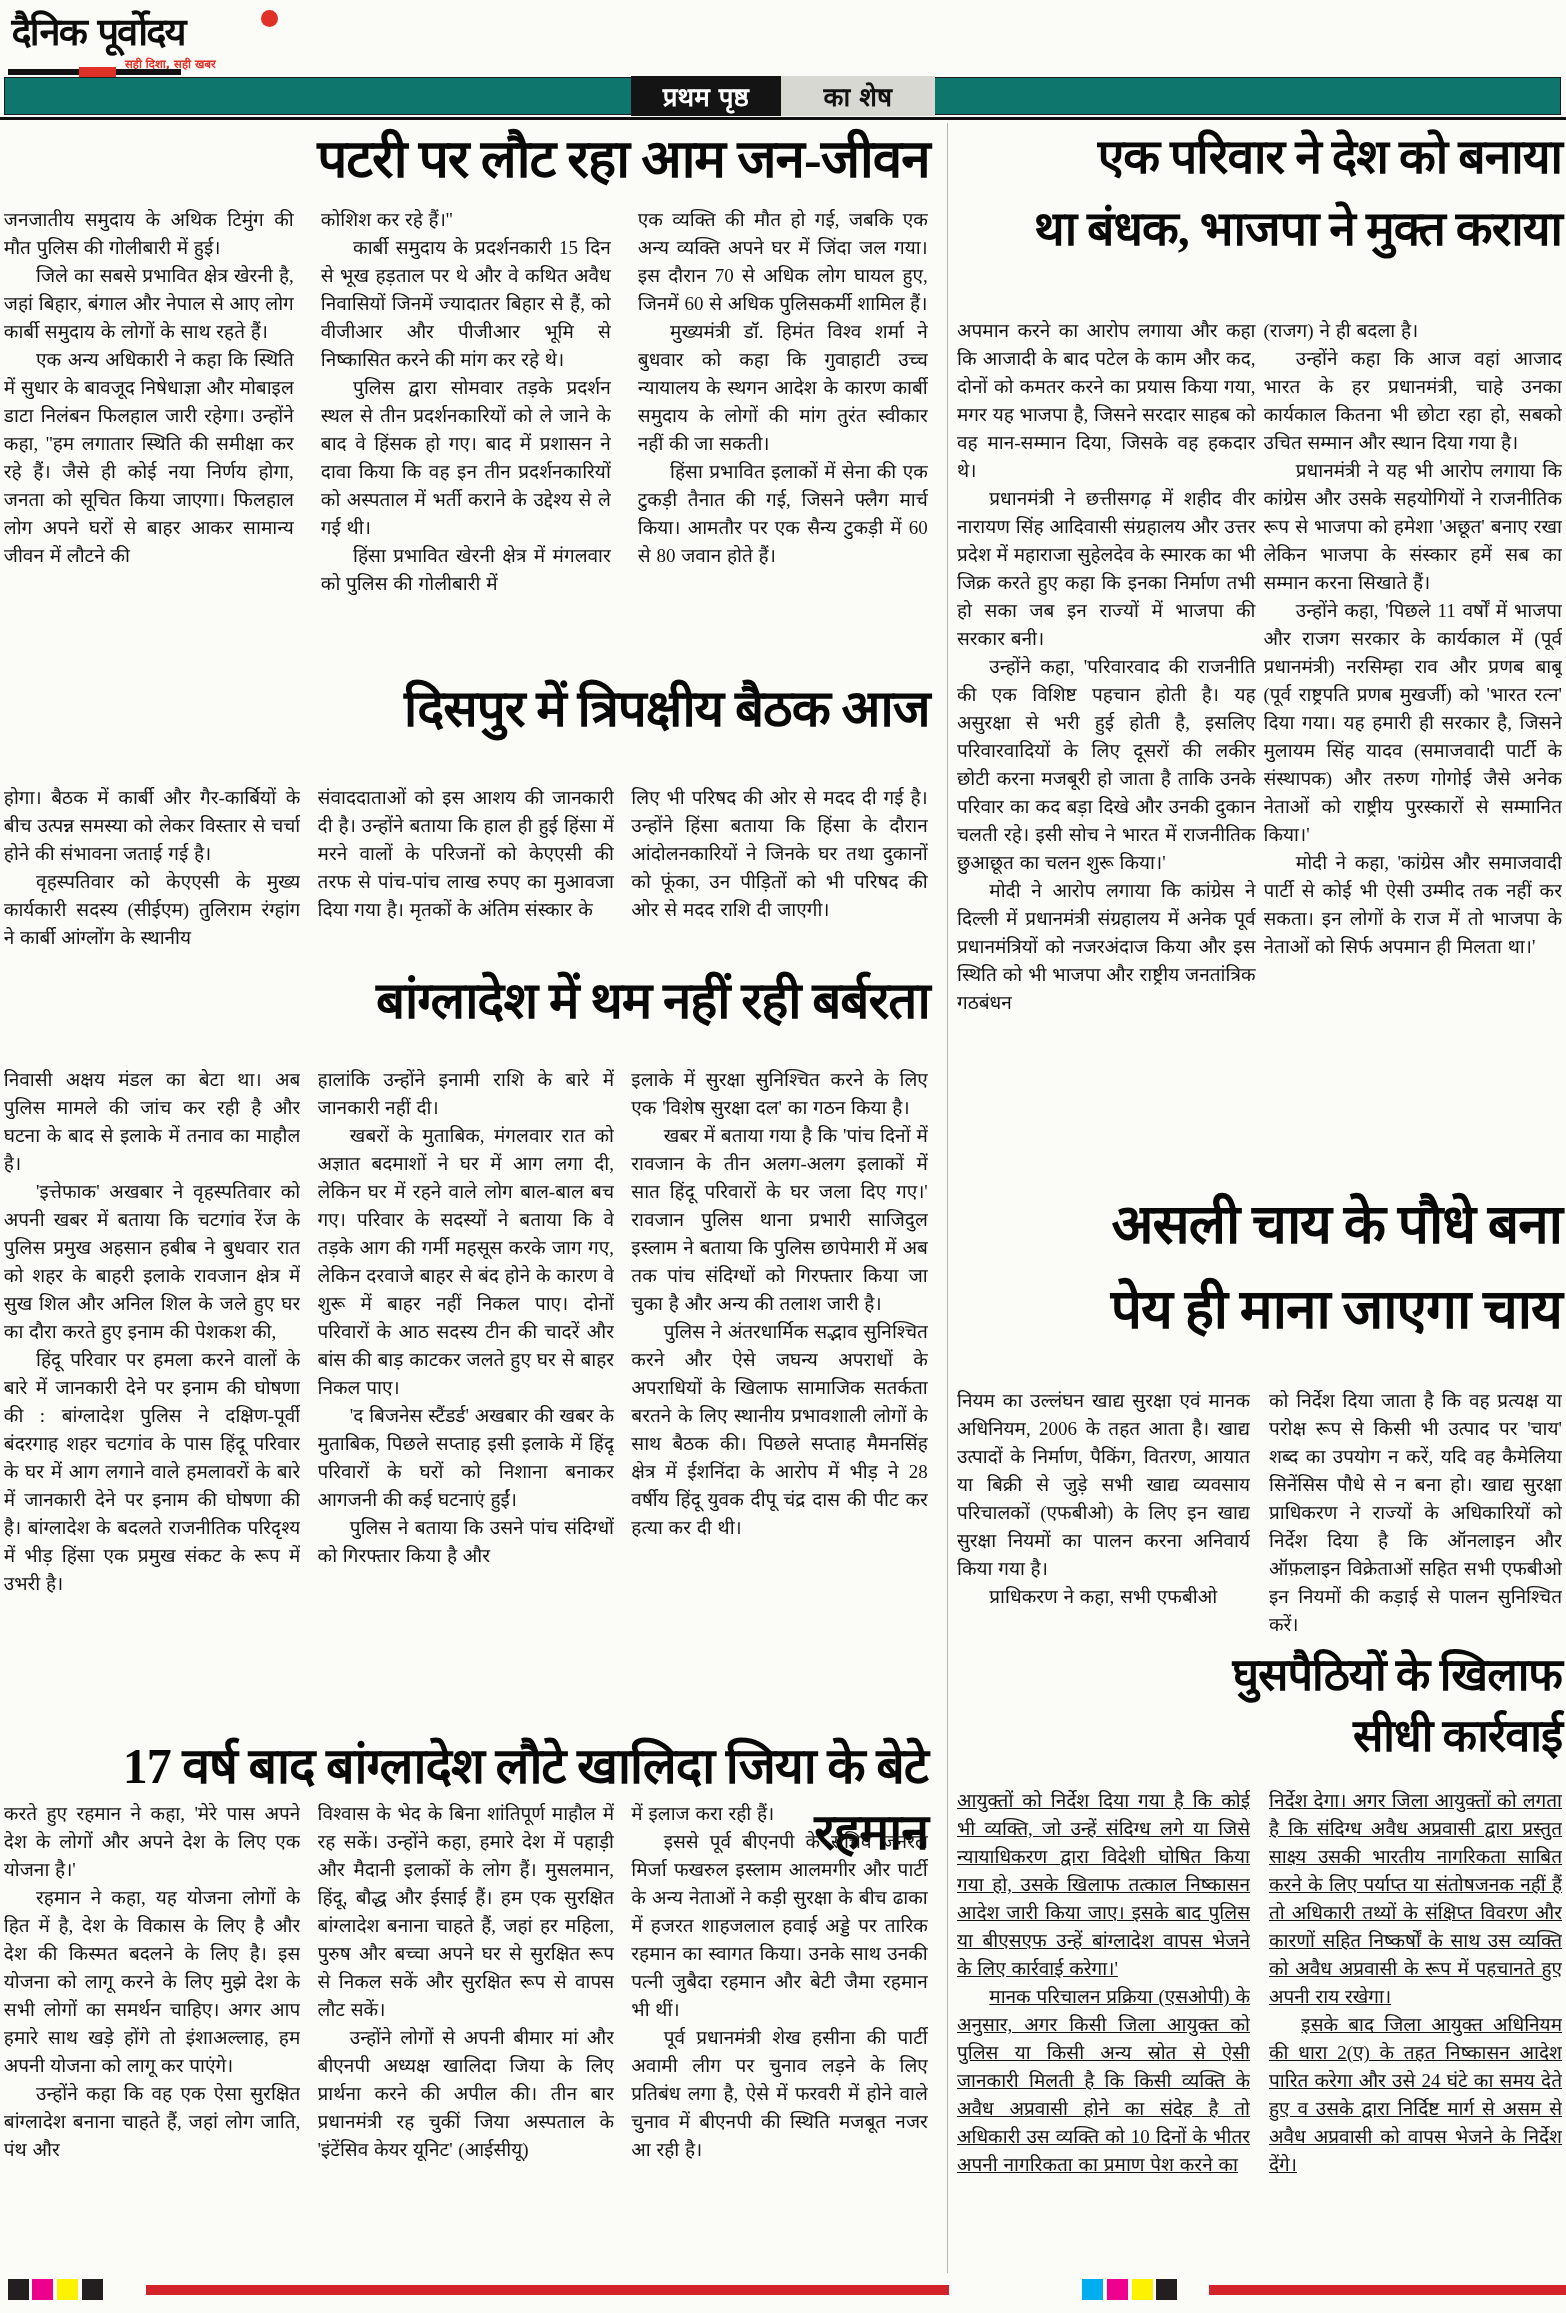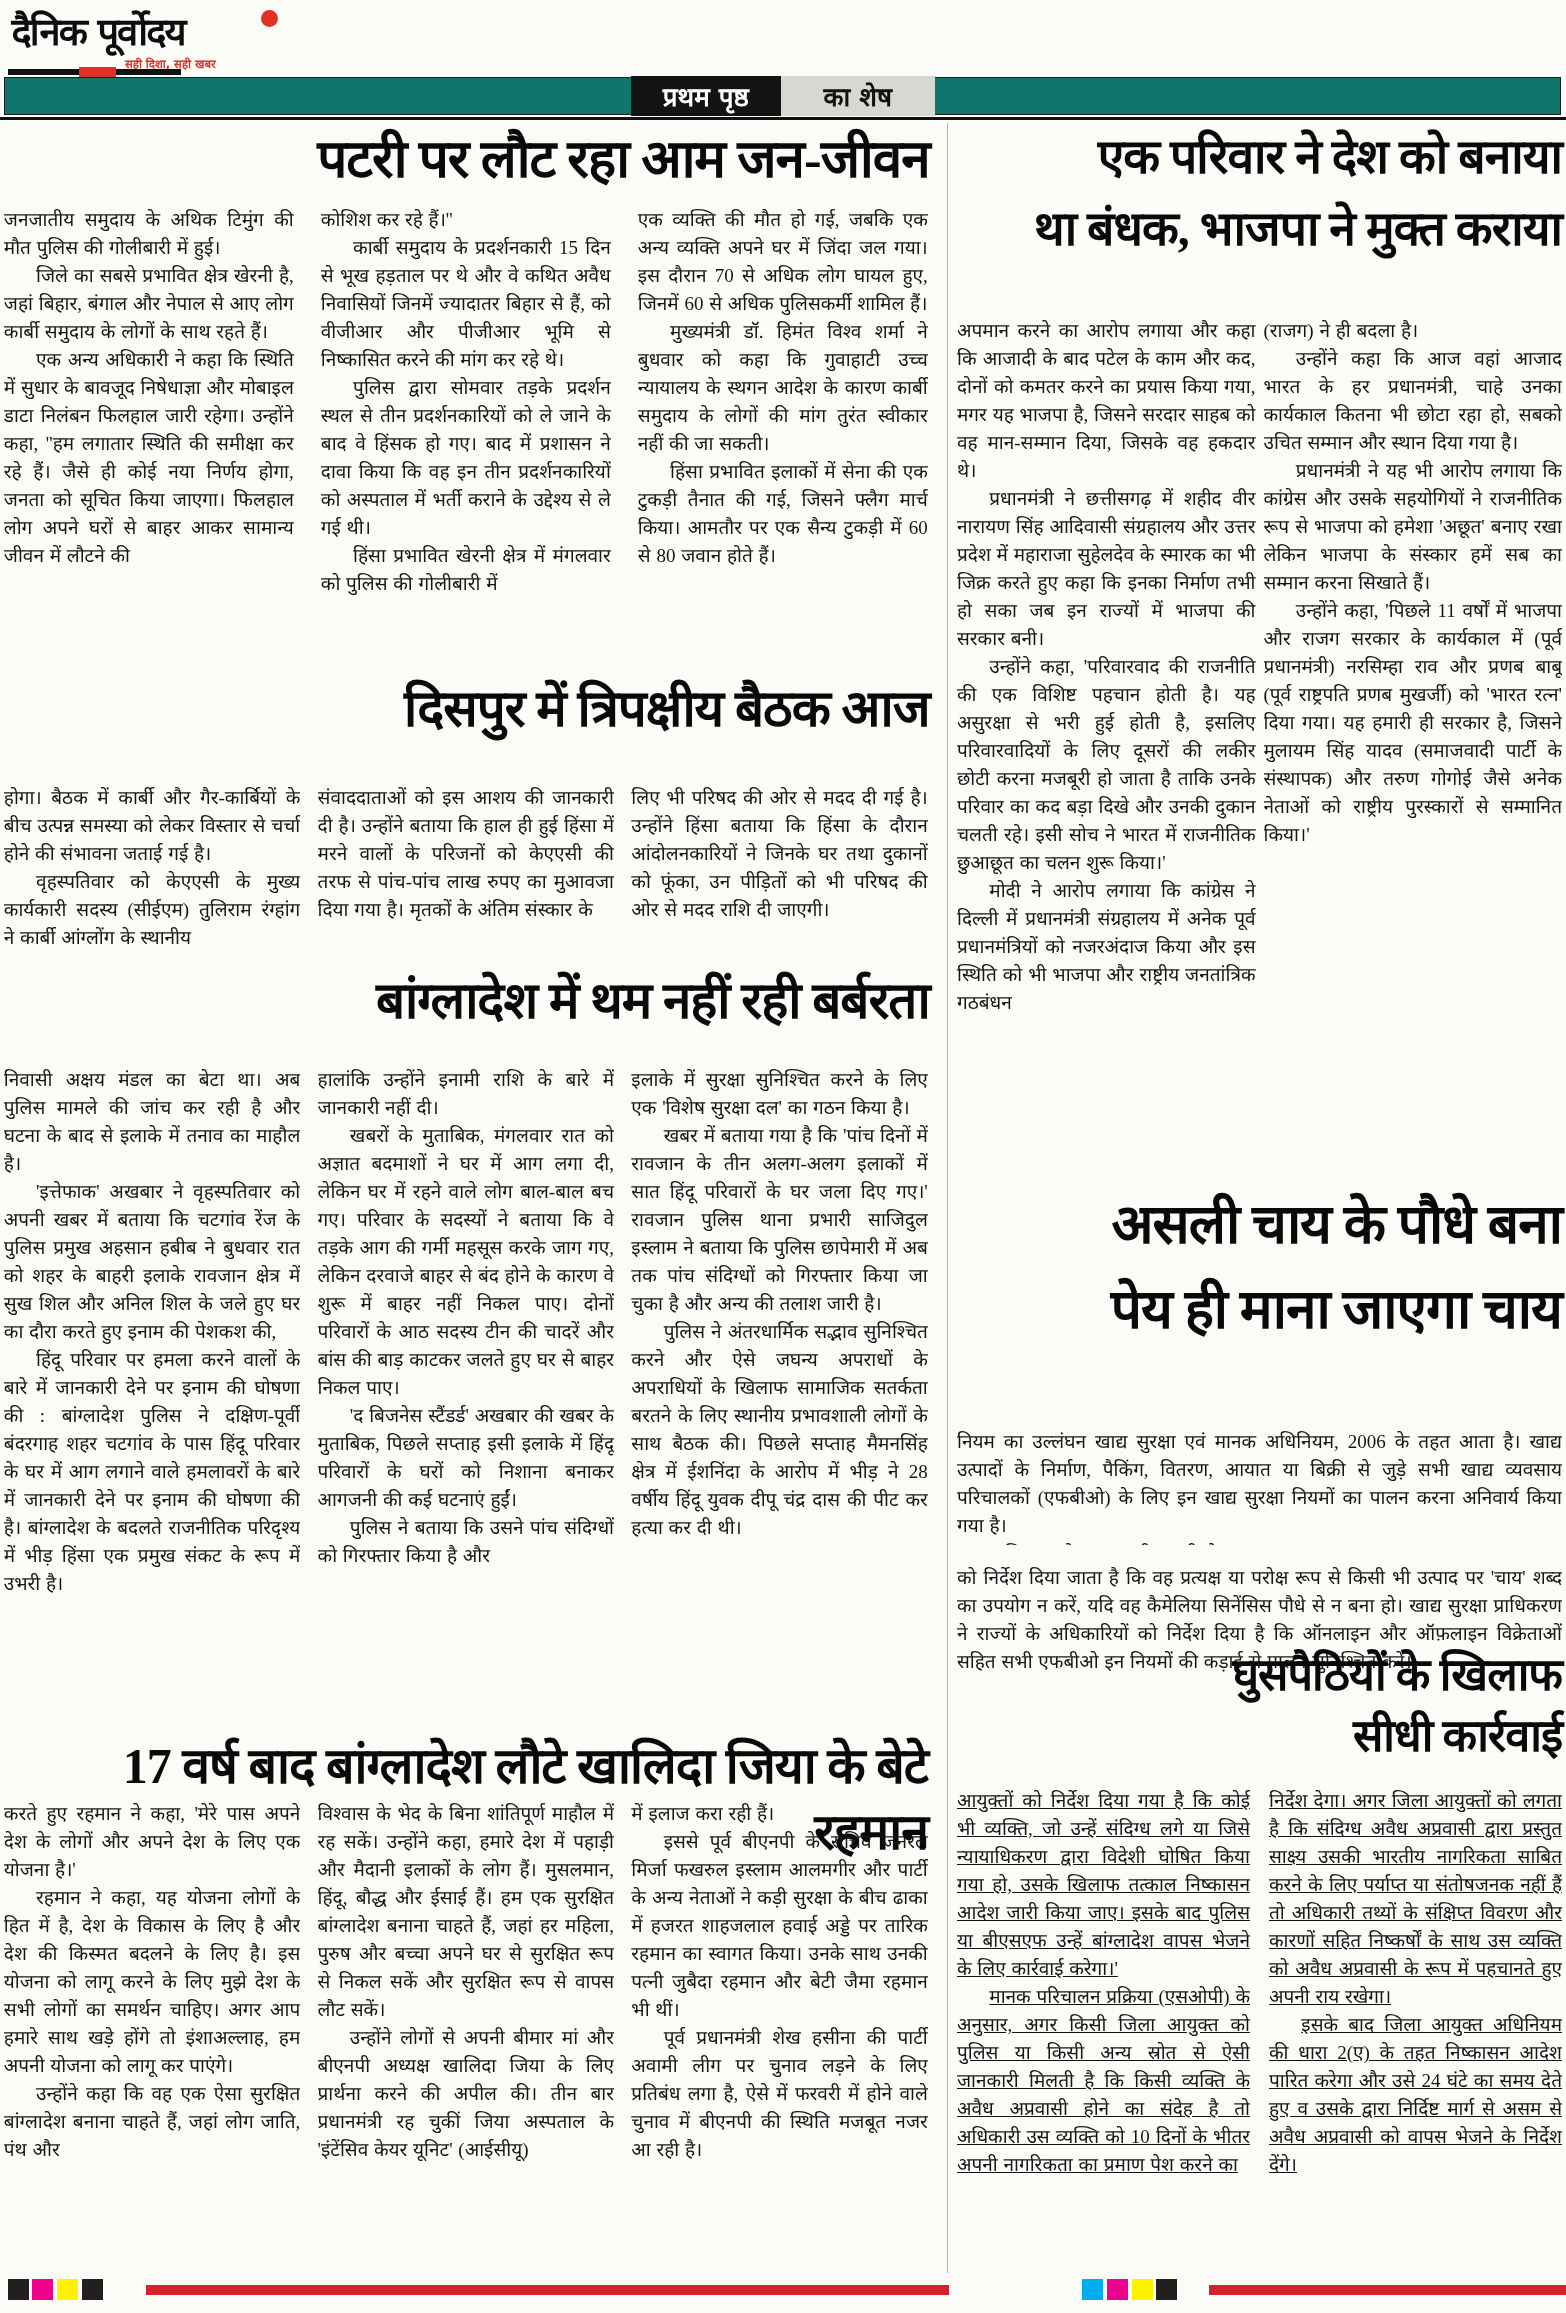--- a/index.html
+++ b/index.html
@@ -54,21 +54,21 @@
   .col{flex:1;overflow:hidden;}
   .para{
     margin:0;font-size:19px;line-height:28px;text-align:justify;
     word-spacing:1px;color:#141414;
   }
   .para + .para{text-indent:1.7em;}
   .b-patri{left:3.8px;top:206px;width:924px;height:467px;gap:27px;}
   .b-parivar{left:957px;top:317px;width:605px;height:847px;gap:8px;}
   .b-dispur{left:3.8px;top:784px;width:924px;height:179px;gap:17.3px;}
   .b-bangladesh{left:3.8px;top:1066px;width:924px;height:663px;gap:17.3px;}
-  .b-chai{left:957px;top:1428px;width:605px;height:252px;gap:19px;flex-direction:column;}
+  .b-chai{left:957px;top:1387px;width:605px;height:252px;gap:19px;}
   .b-ghuspaith{left:957px;top:1787px;width:605px;height:488px;gap:19px;text-decoration:underline;}
   .b-rahman{left:3.8px;top:1800px;width:924px;height:475px;gap:17.3px;}
   
   .swatch-row{position:absolute;display:flex;gap:3.8px;}
   .swatch-row .sq{width:21px;height:21px;}
   .marks-left{left:7.7px;top:2279px;}
   .marks-right{left:1082px;top:2279px;}
   .red-bar{position:absolute;height:9.6px;top:2285px;}
   .bar-left{left:146px;width:803px;}
   .bar-right{left:1209px;width:358px;}
@@ -120,20 +120,21 @@
         <p class="para">अपमान करने का आरोप लगाया और कहा कि आजादी के बाद पटेल के काम और कद, दोनों को कमतर करने का प्रयास किया गया, मगर यह भाजपा है, जिसने सरदार साहब को वह मान-सम्मान दिया, जिसके वह हकदार थे।</p>
         <p class="para">प्रधानमंत्री ने छत्तीसगढ़ में शहीद वीर नारायण सिंह आदिवासी संग्रहालय और उत्तर प्रदेश में महाराजा सुहेलदेव के स्मारक का भी जिक्र करते हुए कहा कि इनका निर्माण तभी हो सका जब इन राज्यों में भाजपा की सरकार बनी।</p>
         <p class="para">उन्होंने कहा, 'परिवारवाद की राजनीति की एक विशिष्ट पहचान होती है। यह असुरक्षा से भरी हुई होती है, इसलिए परिवारवादियों के लिए दूसरों की लकीर छोटी करना मजबूरी हो जाता है ताकि उनके परिवार का कद बड़ा दिखे और उनकी दुकान चलती रहे। इसी सोच ने भारत में राजनीतिक छुआछूत का चलन शुरू किया।'</p>
         <p class="para">मोदी ने आरोप लगाया कि कांग्रेस ने दिल्ली में प्रधानमंत्री संग्रहालय में अनेक पूर्व प्रधानमंत्रियों को नजरअंदाज किया और इस स्थिति को भी भाजपा और राष्ट्रीय जनतांत्रिक गठबंधन</p>
       </div>
     <div class="col">
         <p class="para">(राजग) ने ही बदला है।</p>
         <p class="para">उन्होंने कहा कि आज वहां आजाद भारत के हर प्रधानमंत्री, चाहे उनका कार्यकाल कितना भी छोटा रहा हो, सबको उचित सम्मान और स्थान दिया गया है।</p>
         <p class="para">प्रधानमंत्री ने यह भी आरोप लगाया कि कांग्रेस और उसके सहयोगियों ने राजनीतिक रूप से भाजपा को हमेशा 'अछूत' बनाए रखा लेकिन भाजपा के संस्कार हमें सब का सम्मान करना सिखाते हैं।</p>
         <p class="para">उन्होंने कहा, 'पिछले 11 वर्षों में भाजपा और राजग सरकार के कार्यकाल में (पूर्व प्रधानमंत्री) नरसिम्हा राव और प्रणब बाबू (पूर्व राष्ट्रपति प्रणब मुखर्जी) को 'भारत रत्न' दिया गया। यह हमारी ही सरकार है, जिसने मुलायम सिंह यादव (समाजवादी पार्टी के संस्थापक) और तरुण गोगोई जैसे अनेक नेताओं को राष्ट्रीय पुरस्कारों से सम्मानित किया।'</p>
+        <p class="para">मोदी ने कहा, 'कांग्रेस और समाजवादी पार्टी से कोई भी ऐसी उम्मीद तक नहीं कर सकता। इन लोगों के राज में तो भाजपा के नेताओं को सिर्फ अपमान ही मिलता था।'</p>
       </div>
   </div>
 
   <div class="headline h-dispur">दिसपुर में त्रिपक्षीय बैठक आज</div>
   <div class="body-block b-dispur">
     <div class="col">
         <p class="para">होगा। बैठक में कार्बी और गैर-कार्बियों के बीच उत्पन्न समस्या को लेकर विस्तार से चर्चा होने की संभावना जताई गई है।</p>
         <p class="para">वृहस्पतिवार को केएएसी के मुख्य कार्यकारी सदस्य (सीईएम) तुलिराम रंग्हांग ने कार्बी आंग्लोंग के स्थानीय</p>
       </div>
     <div class="col">

